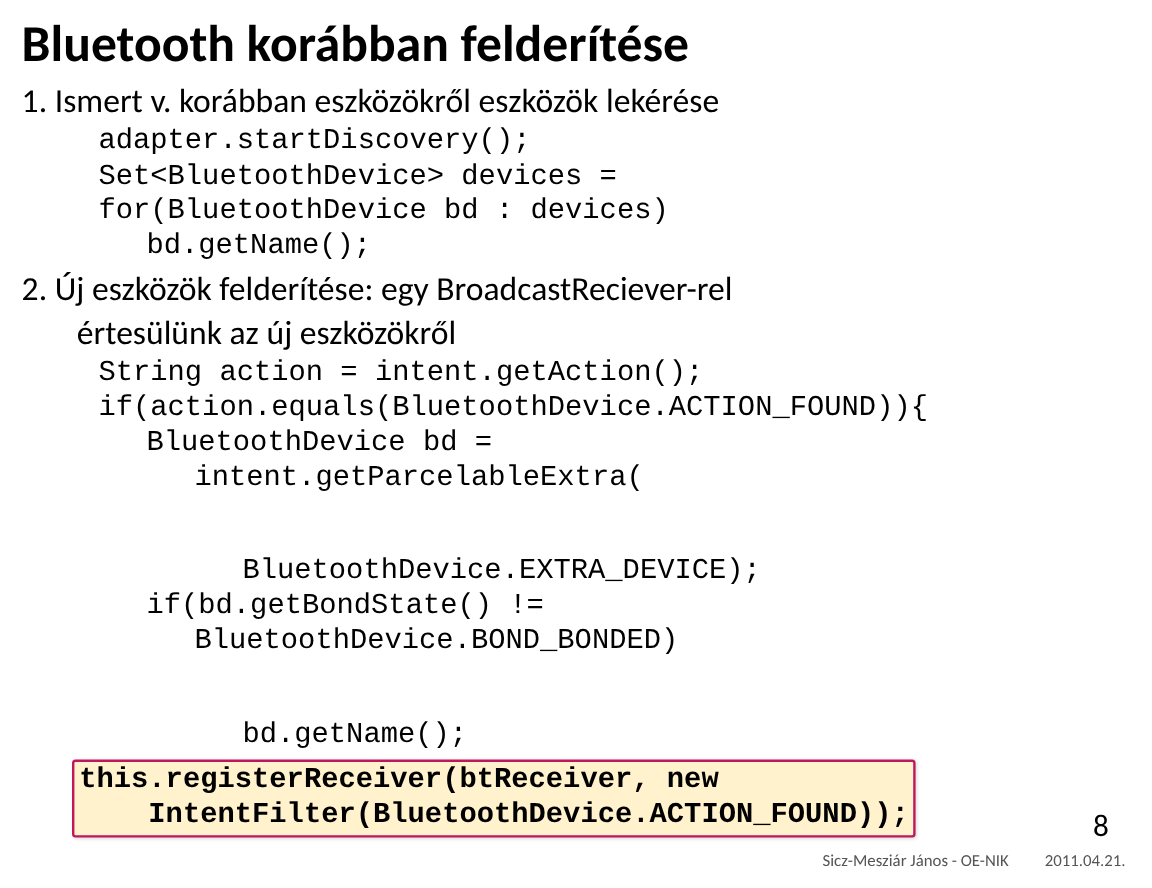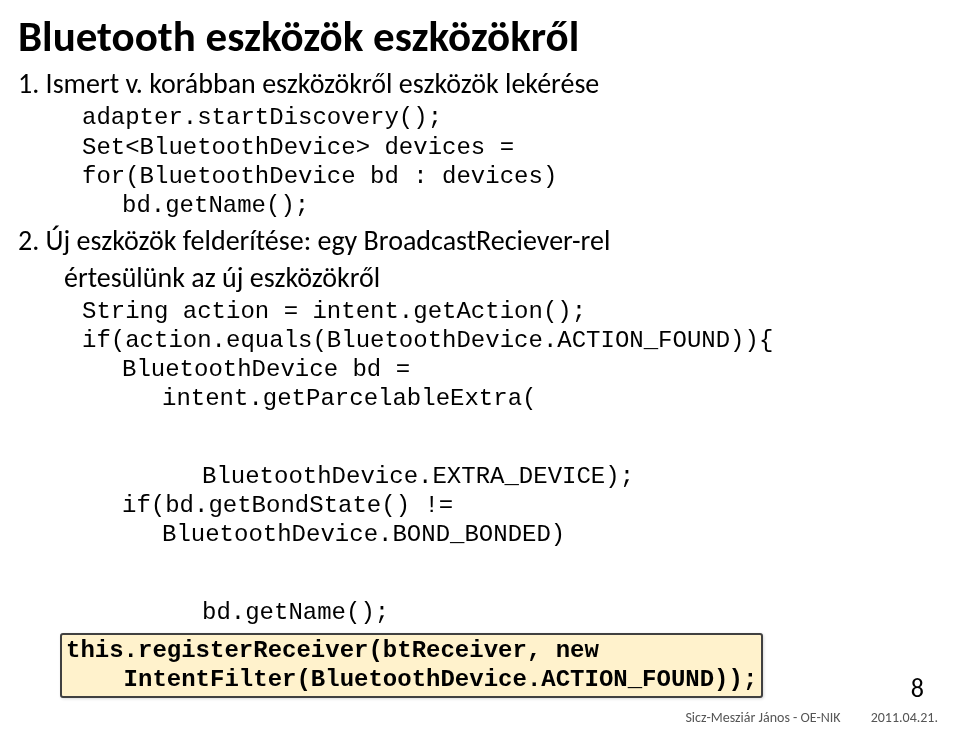--- a/index.html
+++ b/index.html
@@ -42,21 +42,21 @@
     margin-left:64px;
   }
   .code .line{white-space:pre;}
   .code-tight{margin-top:2px;}
   .indent1{padding-left:40px;}
   .indent2{padding-left:80px;}
   .indent3{padding-left:120px;margin-top:48px;}
   .highlight-box{
     display:inline-block;
     background:#fff2cc;
-    border:2px solid #404040;
+    border:2px solid #be185d;
     border-radius:3px;
     padding:1px 4px 2px 4px;
     margin-top:4px;
     box-shadow:1px 1px 3px rgba(0,0,0,0.15);
   }
   .highlight-box .code{
     margin-left:0;
     font-weight:700;
   }
   .highlight-wrap{
@@ -78,21 +78,21 @@
     bottom:36px;
     right:36px;
     font-size:26px;
     color:#000;
   }
 </style>
 </head>
 <body>
 <div class="slide">
 
-  <h1 class="title">Bluetooth eszközök eszközökről</h1>
+  <h1 class="title">Bluetooth korábban felderítése</h1>
 
   <div class="body">
 
     <div class="num-item">
       <span class="num">1.</span>
       <span class="txt">Ismert v. korábban eszközökről eszközök lekérése</span>
     </div>
 
     <div class="code code-tight">
       <div class="line">adapter.startDiscovery();</div>

